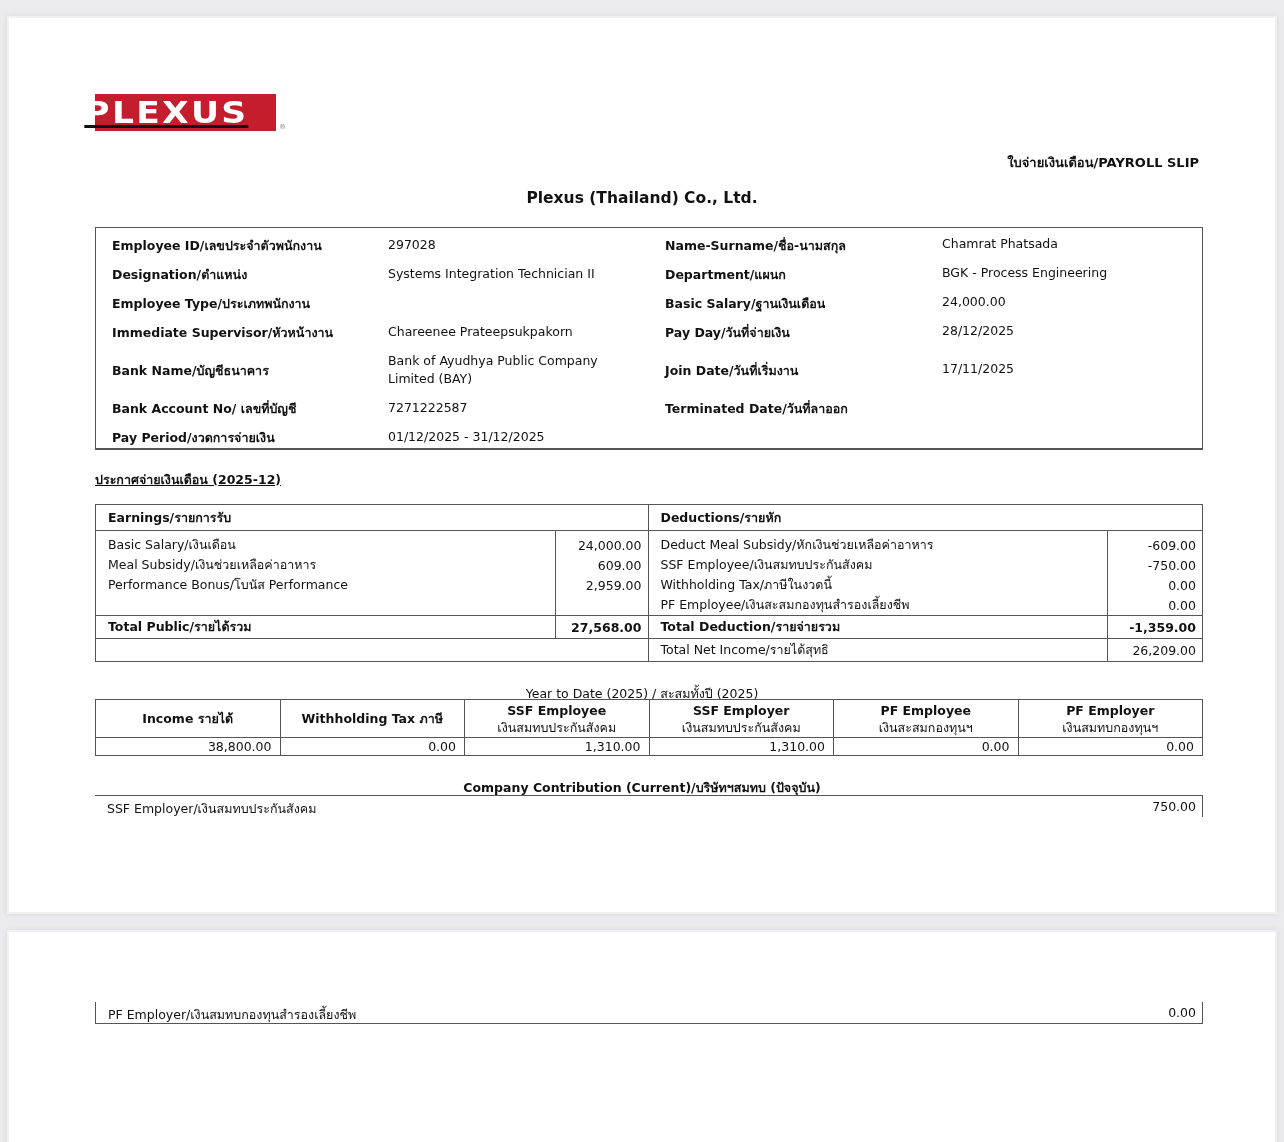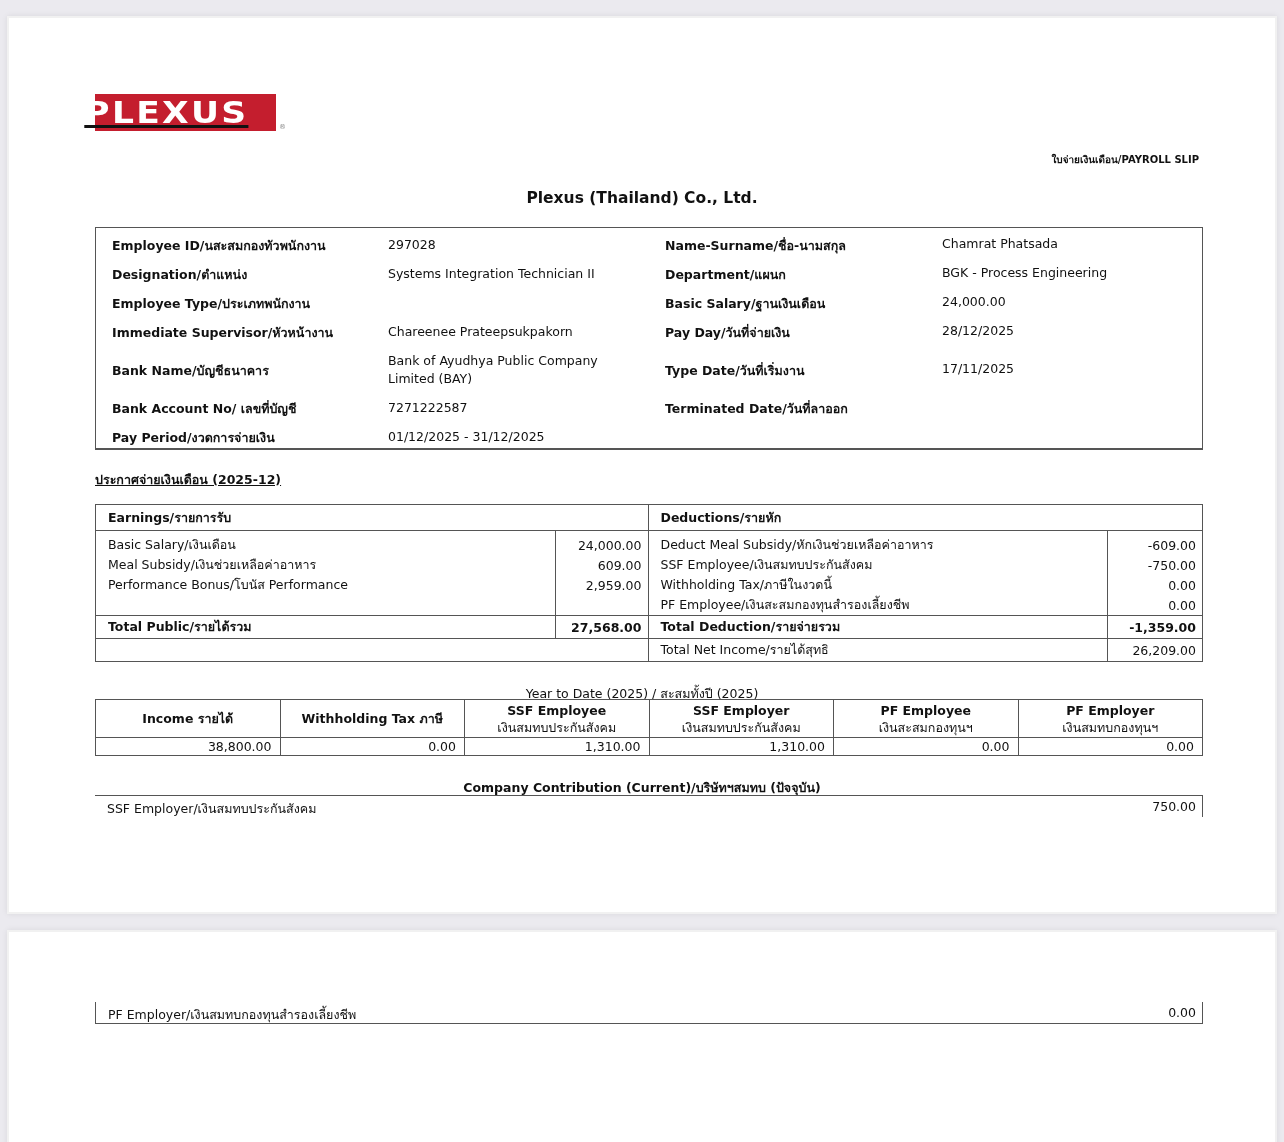--- a/index.html
+++ b/index.html
@@ -32,21 +32,21 @@
     color: #fff; font-family: "DejaVu Sans", sans-serif; font-weight: bold;
     font-size: 30px; letter-spacing: 2px; line-height: 1;
     transform: scaleX(1.15);
   }
   .logo-reg {
     position: absolute; left: 270px; top: 105px;
     font-size: 7px; color: #888;
   }
   .doc-type {
     position: absolute; right: 76px; top: 134px;
-    font-size: 10px; font-weight: bold;
+    font-size: 13px; font-weight: bold;
   }
   .company {
     position: absolute; left: 0; right: 0; top: 171px;
     text-align: center; font-size: 15.5px; font-weight: bold;
   }
 
   
   .info-box {
     position: absolute; left: 86px; top: 209px; width: 1108px; height: 223px;
     border: 1px solid #555; border-bottom: 2px solid #555;
@@ -112,21 +112,21 @@
   <div class="logo">
     <span class="logo-text">PLEXUS</span>
   </div>
   <span class="logo-reg">®</span>
 
   <div class="doc-type">ใบจ่ายเงินเดือน/PAYROLL SLIP</div>
   <div class="company">Plexus (Thailand) Co., Ltd.</div>
 
   <div class="info-box">
     <div class="info-row" style="top:8px">
-      <span class="lbl l1">Employee ID/นสะสมกองทัวพนักงาน</span>
+      <span class="lbl l1">Employee ID/เลขประจำตัวพนักงาน</span>
       <span class="val v1">297028</span>
       <span class="lbl l2">Name-Surname/ชื่อ-นามสกุล</span>
       <span class="val v2">Chamrat Phatsada</span>
     </div>
     <div class="info-row" style="top:37px">
       <span class="lbl l1">Designation/ตำแหน่ง</span>
       <span class="val v1">Systems Integration Technician II</span>
       <span class="lbl l2">Department/แผนก</span>
       <span class="val v2">BGK - Process Engineering</span>
     </div>
@@ -138,21 +138,21 @@
     </div>
     <div class="info-row" style="top:95px">
       <span class="lbl l1">Immediate Supervisor/หัวหน้างาน</span>
       <span class="val v1">Chareenee Prateepsukpakorn</span>
       <span class="lbl l2">Pay Day/วันที่จ่ายเงิน</span>
       <span class="val v2">28/12/2025</span>
     </div>
     <div class="info-row" style="top:124px">
       <span class="lbl l1" style="top:9px">Bank Name/บัญชีธนาคาร</span>
       <span class="val v1">Bank of Ayudhya Public Company Limited (BAY)</span>
-      <span class="lbl l2" style="top:9px">Type Date/วันที่เริ่มงาน</span>
+      <span class="lbl l2" style="top:9px">Join Date/วันที่เริ่มงาน</span>
       <span class="val v2" style="top:9px">17/11/2025</span>
     </div>
     <div class="info-row" style="top:171px">
       <span class="lbl l1">Bank Account No/ เลขที่บัญชี</span>
       <span class="val v1">7271222587</span>
       <span class="lbl l2">Terminated Date/วันที่ลาออก</span>
       <span class="val v2"></span>
     </div>
     <div class="info-row" style="top:200px">
       <span class="lbl l1">Pay Period/งวดการจ่ายเงิน</span>

